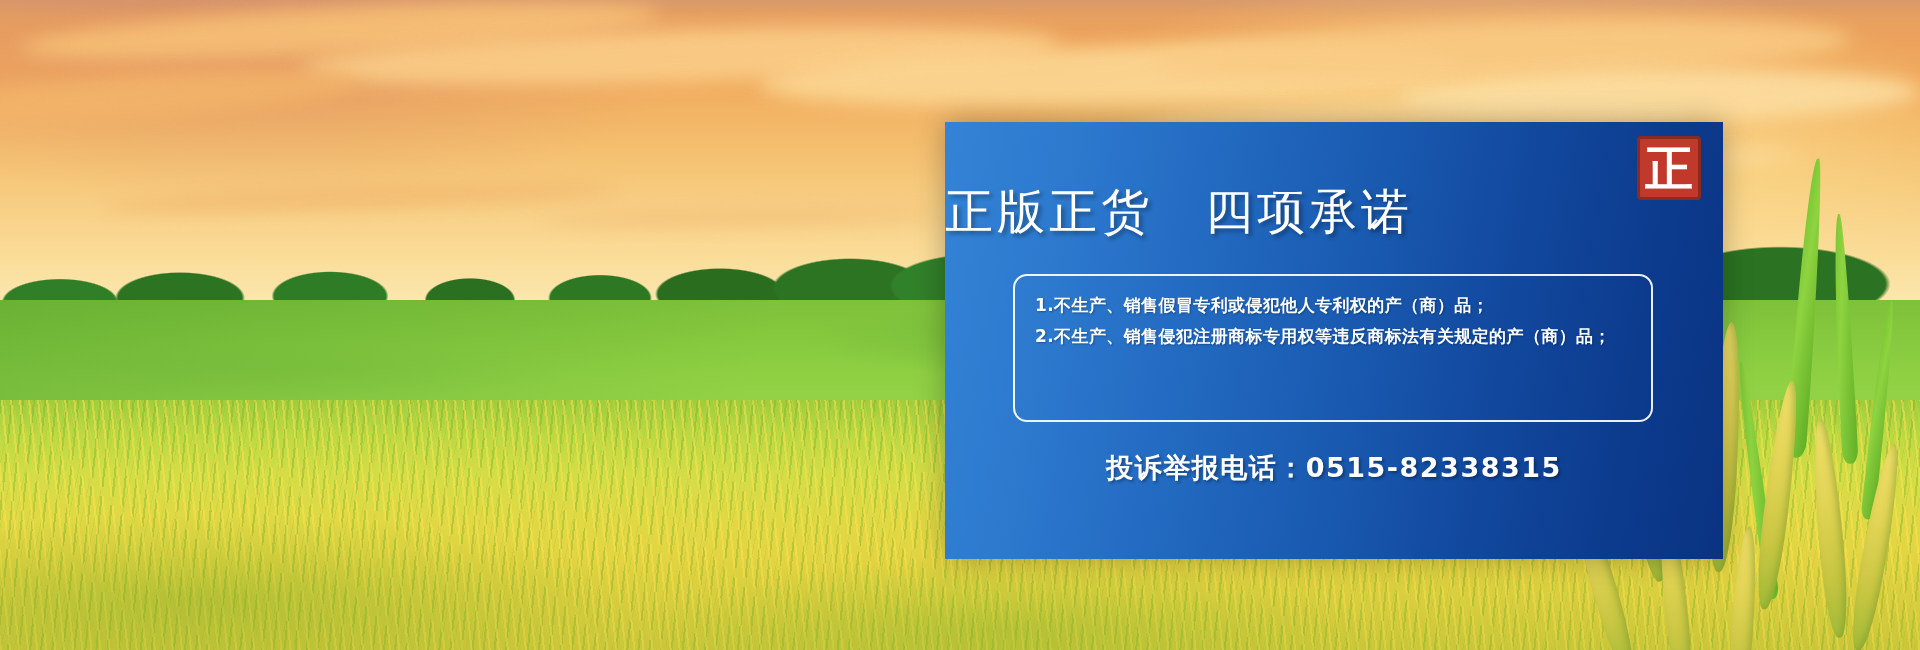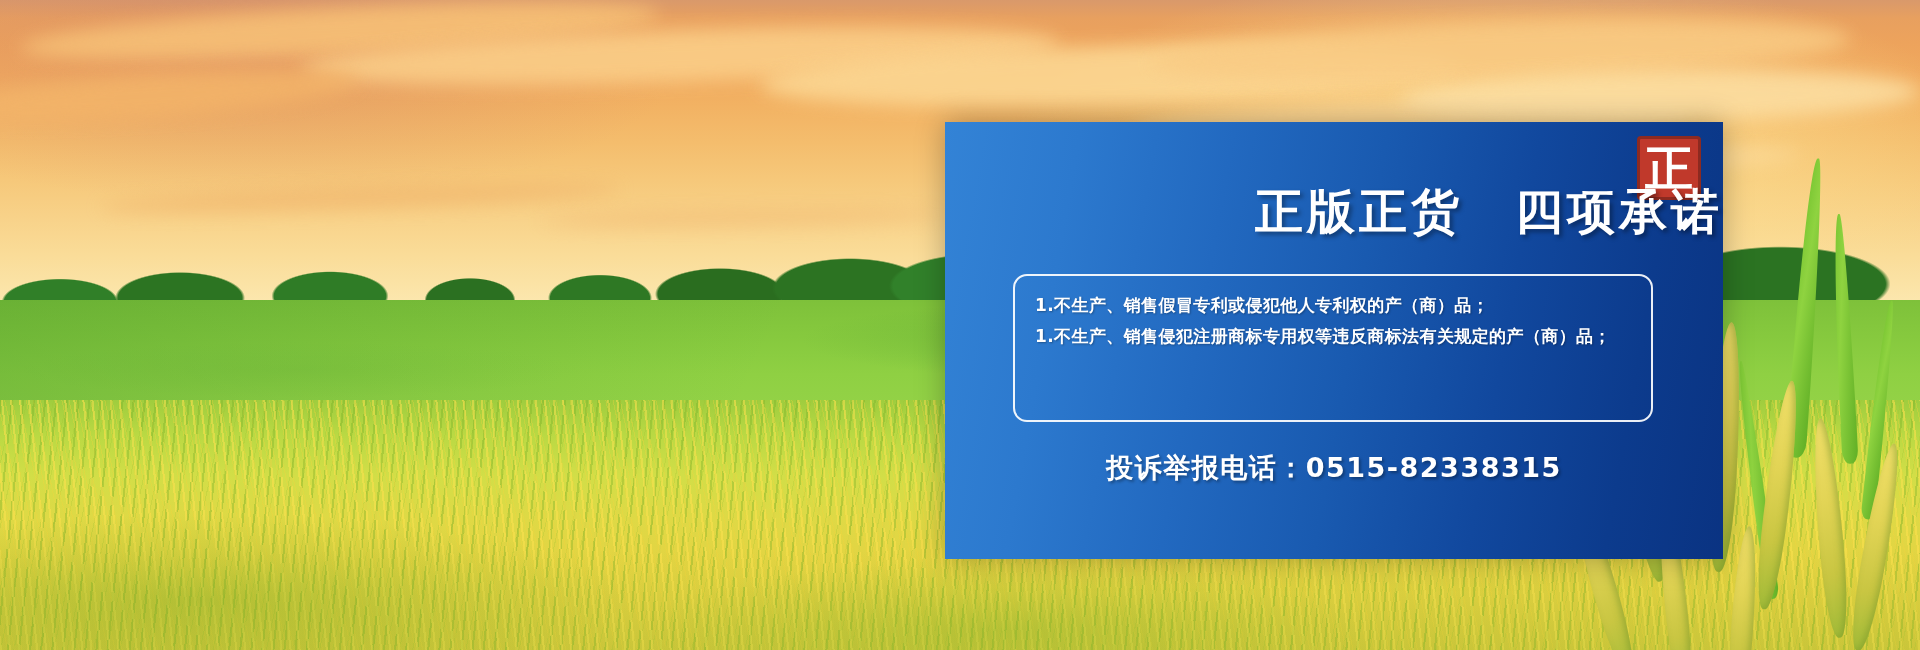--- a/index.html
+++ b/index.html
@@ -143,24 +143,24 @@
   #logo-seal .seal-glyph {
     color:#ffffff;
     font-size:48px; line-height:1;
     font-weight:700;
     font-family:"DejaVu Sans","Liberation Sans",sans-serif;
     letter-spacing:0;
   }
 
   #panel-title {
     position:absolute; left:0; right:0; top:58px;
-    text-align:right;
+    text-align:left;
     color:#ffffff;
     font-size:48px;
-    font-weight:700;
+    font-weight:400;
     letter-spacing:4px;
     text-shadow:3px 3px 4px rgba(0,0,0,.35);
     font-family:"DejaVu Sans","Liberation Sans",sans-serif;
     white-space:pre;
   }
 
   #promise-box {
     position:absolute;
     left:68px; top:152px;
     width:640px; height:148px;
@@ -238,19 +238,19 @@
   <div id="panel">
 
     <div id="logo-seal">
       <span class="seal-glyph">正</span>
     </div>
 
     <div id="panel-title">正版正货　四项承诺</div>
 
     <div id="promise-box">
       <div class="promise-item">1.不生产、销售假冒专利或侵犯他人专利权的产（商）品；</div>
-      <div class="promise-item">1.不生产、销售侵犯注册商标专用权等违反商标法有关规定的产（商）品；</div>
+      <div class="promise-item">2.不生产、销售侵犯注册商标专用权等违反商标法有关规定的产（商）品；</div>
     </div>
 
     <div id="hotline">投诉举报电话：0515-82338315</div>
 
   </div>
 </div>
 
 </body></html>

